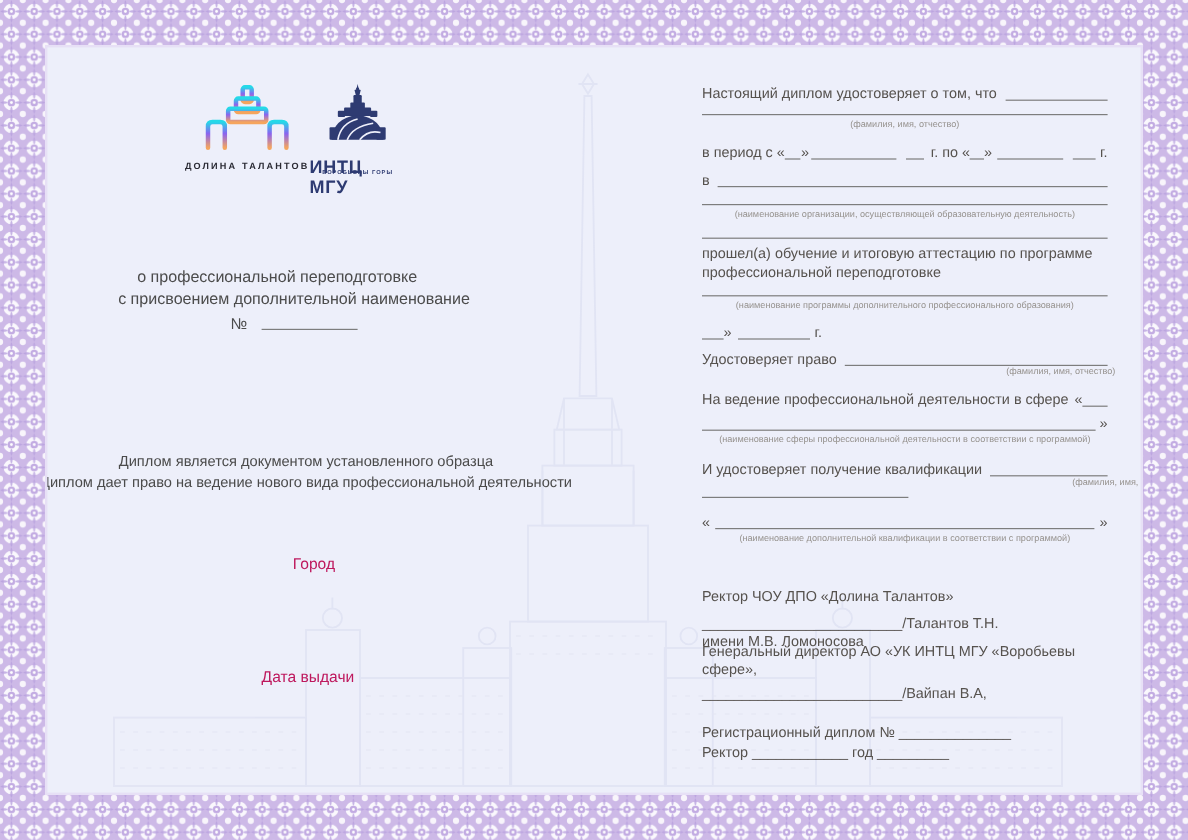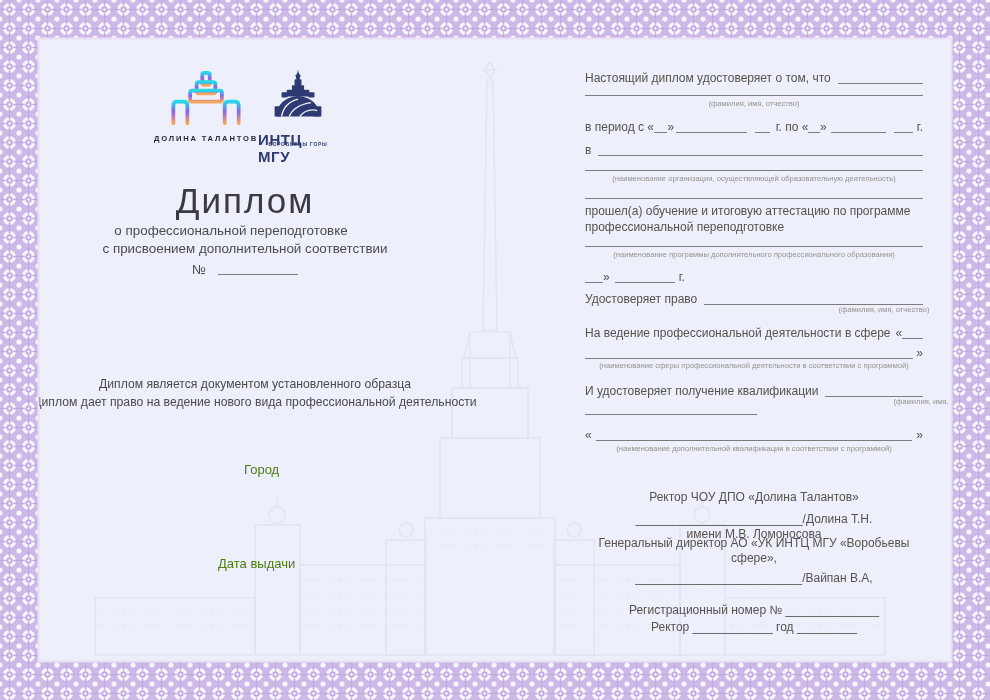--- a/index.html
+++ b/index.html
@@ -16,31 +16,31 @@
 
   
   .logo-label{font-size:7.6px;font-weight:bold;letter-spacing:1.8px;color:#2a2a33;text-align:center;}
   .msu-label{font-size:15px;font-weight:bold;color:#2e3b72;text-align:left;letter-spacing:0.6px;}
   .msu-sublabel{font-size:4.8px;font-weight:bold;color:#2e3b72;text-align:center;letter-spacing:0.8px;}
   .title{font-size:35px;letter-spacing:2px;color:#3a3a40;text-align:center;font-weight:400;}
   .subtitle{font-size:13.4px;color:#4c4c4c;text-align:center;}
   .num-row{display:flex;justify-content:center;align-items:flex-end;font-size:13px;color:#4c4c4c;}
   .program{font-size:17px;font-weight:bold;color:#1f3a6c;letter-spacing:0.8px;text-align:center;}
   .note{font-size:12.2px;color:#4b4b4b;text-align:center;}
-  .plain{font-size:13px;color:#4d7c0f;}
+  .plain{font-size:13px;color:#be185d;}
 
   
   .rr{position:absolute;left:585px;width:338px;font-size:12px;color:#56524e;line-height:15px;}
   .fr{display:flex;align-items:flex-end;white-space:nowrap;}
   .grow{flex:1;border-bottom:1px solid #7d7d7d;margin:0 0 2px 7px;height:4px;}
   .grow0{flex:1;border-bottom:1px solid #7d7d7d;margin:0 0 2px 0;height:4px;}
   .u{display:inline-block;border-bottom:1px solid #7d7d7d;margin-bottom:2px;height:4px;}
   .hr{border-bottom:1px solid #7d7d7d;height:9px;}
   .cap{font-size:7.6px;color:#96928e;text-align:center;line-height:9px;}
-  .ra{text-align:center;}
+  .ra{text-align:left;}
   .vol{display:inline-block;min-width:50px;text-align:center;border-bottom:1px solid #5c5c5c;
        font-weight:bold;font-size:15px;color:#262626;margin:0 8px;line-height:14px;}
   .sp4{width:4px;}.sp6{width:6px;}.sp8{width:8px;}
   .w12{width:12px;}.w14{width:14px;}.w16{width:16px;}.w18{width:18px;}
   .w20{width:20px;}.w58{width:58px;}.w60{width:60px;}.w74{width:74px;}
   .w80{width:80px;}.w172{width:172px;}
 </style>
 </head>
 <body>
 
@@ -148,23 +148,22 @@
       </g>
       <g fill="none" stroke="#edeffa" stroke-width="1.6">
         <path d="M11 56 Q14 40 30 36"></path>
         <path d="M20 56 Q25 43 45 40"></path>
         <path d="M32 56 Q40 46 52 49"></path>
       </g>
     </svg>
     <div class="abs msu-label" style="left:258px;top:131px;width:80px;">ИНТЦ МГУ</div>
     <div class="abs msu-sublabel" style="left:258px;top:142px;width:80px;">ВОРОБЬЕВЫ ГОРЫ</div>
 
-    <div class="abs title" style="left:95px;top:181px;width:300px;">Диплом</div>
     <div class="abs subtitle" style="left:31px;top:223px;width:400px;">о профессиональной переподготовке</div>
-    <div class="abs subtitle" style="left:45px;top:241px;width:400px;">с присвоением дополнительной соответствии</div>
+    <div class="abs subtitle" style="left:45px;top:241px;width:400px;">с присвоением дополнительной наименование</div>
 
     <div class="abs num-row" style="left:95px;top:262px;width:300px;">
       <span>№</span>
       <span class="u w80" style="margin-left:12px;"></span>
     </div>
 
 
     <div class="abs note" style="left:25px;top:377px;width:460px;">Диплом является документом установленного образца</div>
     <div class="abs note" style="left:25px;top:395px;width:460px;">Диплом дает право на ведение нового вида профессиональной деятельности</div>
 
@@ -243,21 +242,21 @@
 
     <div class="rr fr" style="top:428px;">
       <span>«</span>
       <span class="grow0" style="margin-left:4px;"></span>
       <span style="margin-left:4px;">»</span>
     </div>
     <div class="rr cap" style="top:444px;">(наименование дополнительной квалификации в соответствии с программой)</div>
 
 
     <div class="rr ra" style="top:490px;padding-right:8px;">Ректор ЧОУ ДПО «Долина Талантов»</div>
-    <div class="rr ra" style="top:512px;padding-right:8px;">_________________________/Долина Т.Н.</div>
+    <div class="rr ra" style="top:512px;padding-right:8px;">_________________________/Талантов Т.Н.</div>
     <div class="rr ra" style="top:536px;padding-right:8px;">Генеральный директор АО «УК ИНТЦ МГУ «Воробьевы сфере»,</div>
     <div class="rr ra" style="top:527px;padding-right:8px;">имени М.В. Ломоносова</div>
     <div class="rr ra" style="top:571px;padding-right:8px;">_________________________/Вайпан В.А,</div>
-    <div class="rr ra" style="top:603px;padding-right:16px;">Регистрационный номер № ______________</div>
+    <div class="rr ra" style="top:603px;padding-right:16px;">Регистрационный диплом № ______________</div>
     <div class="rr ra" style="top:620px;padding-right:16px;">Ректор ____________ год _________</div>
 
   </div>
 </div>
 
 </body></html>

